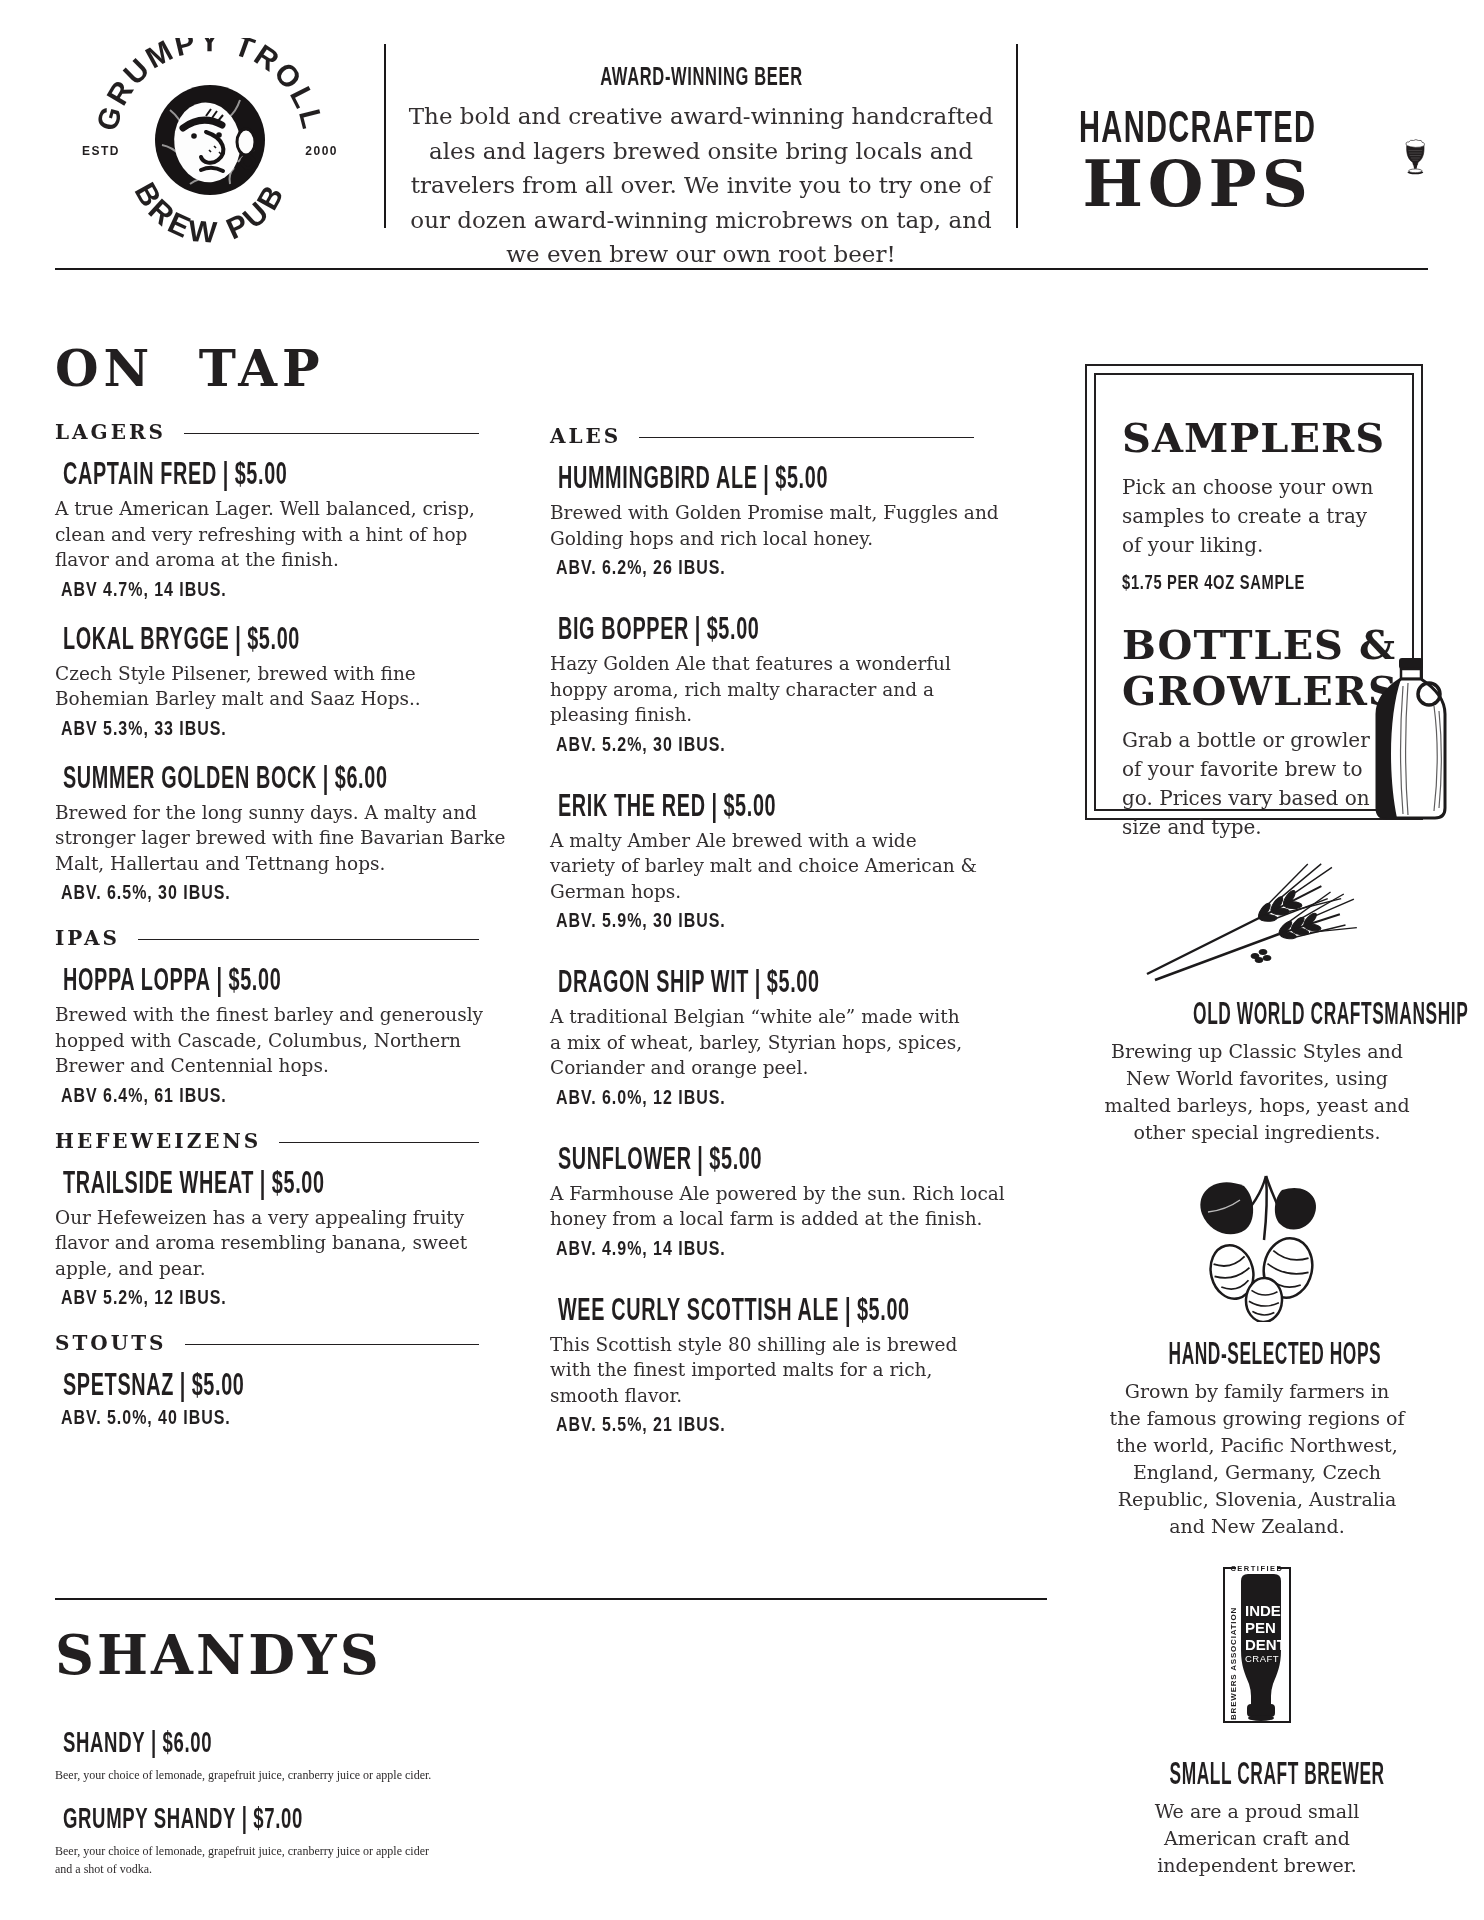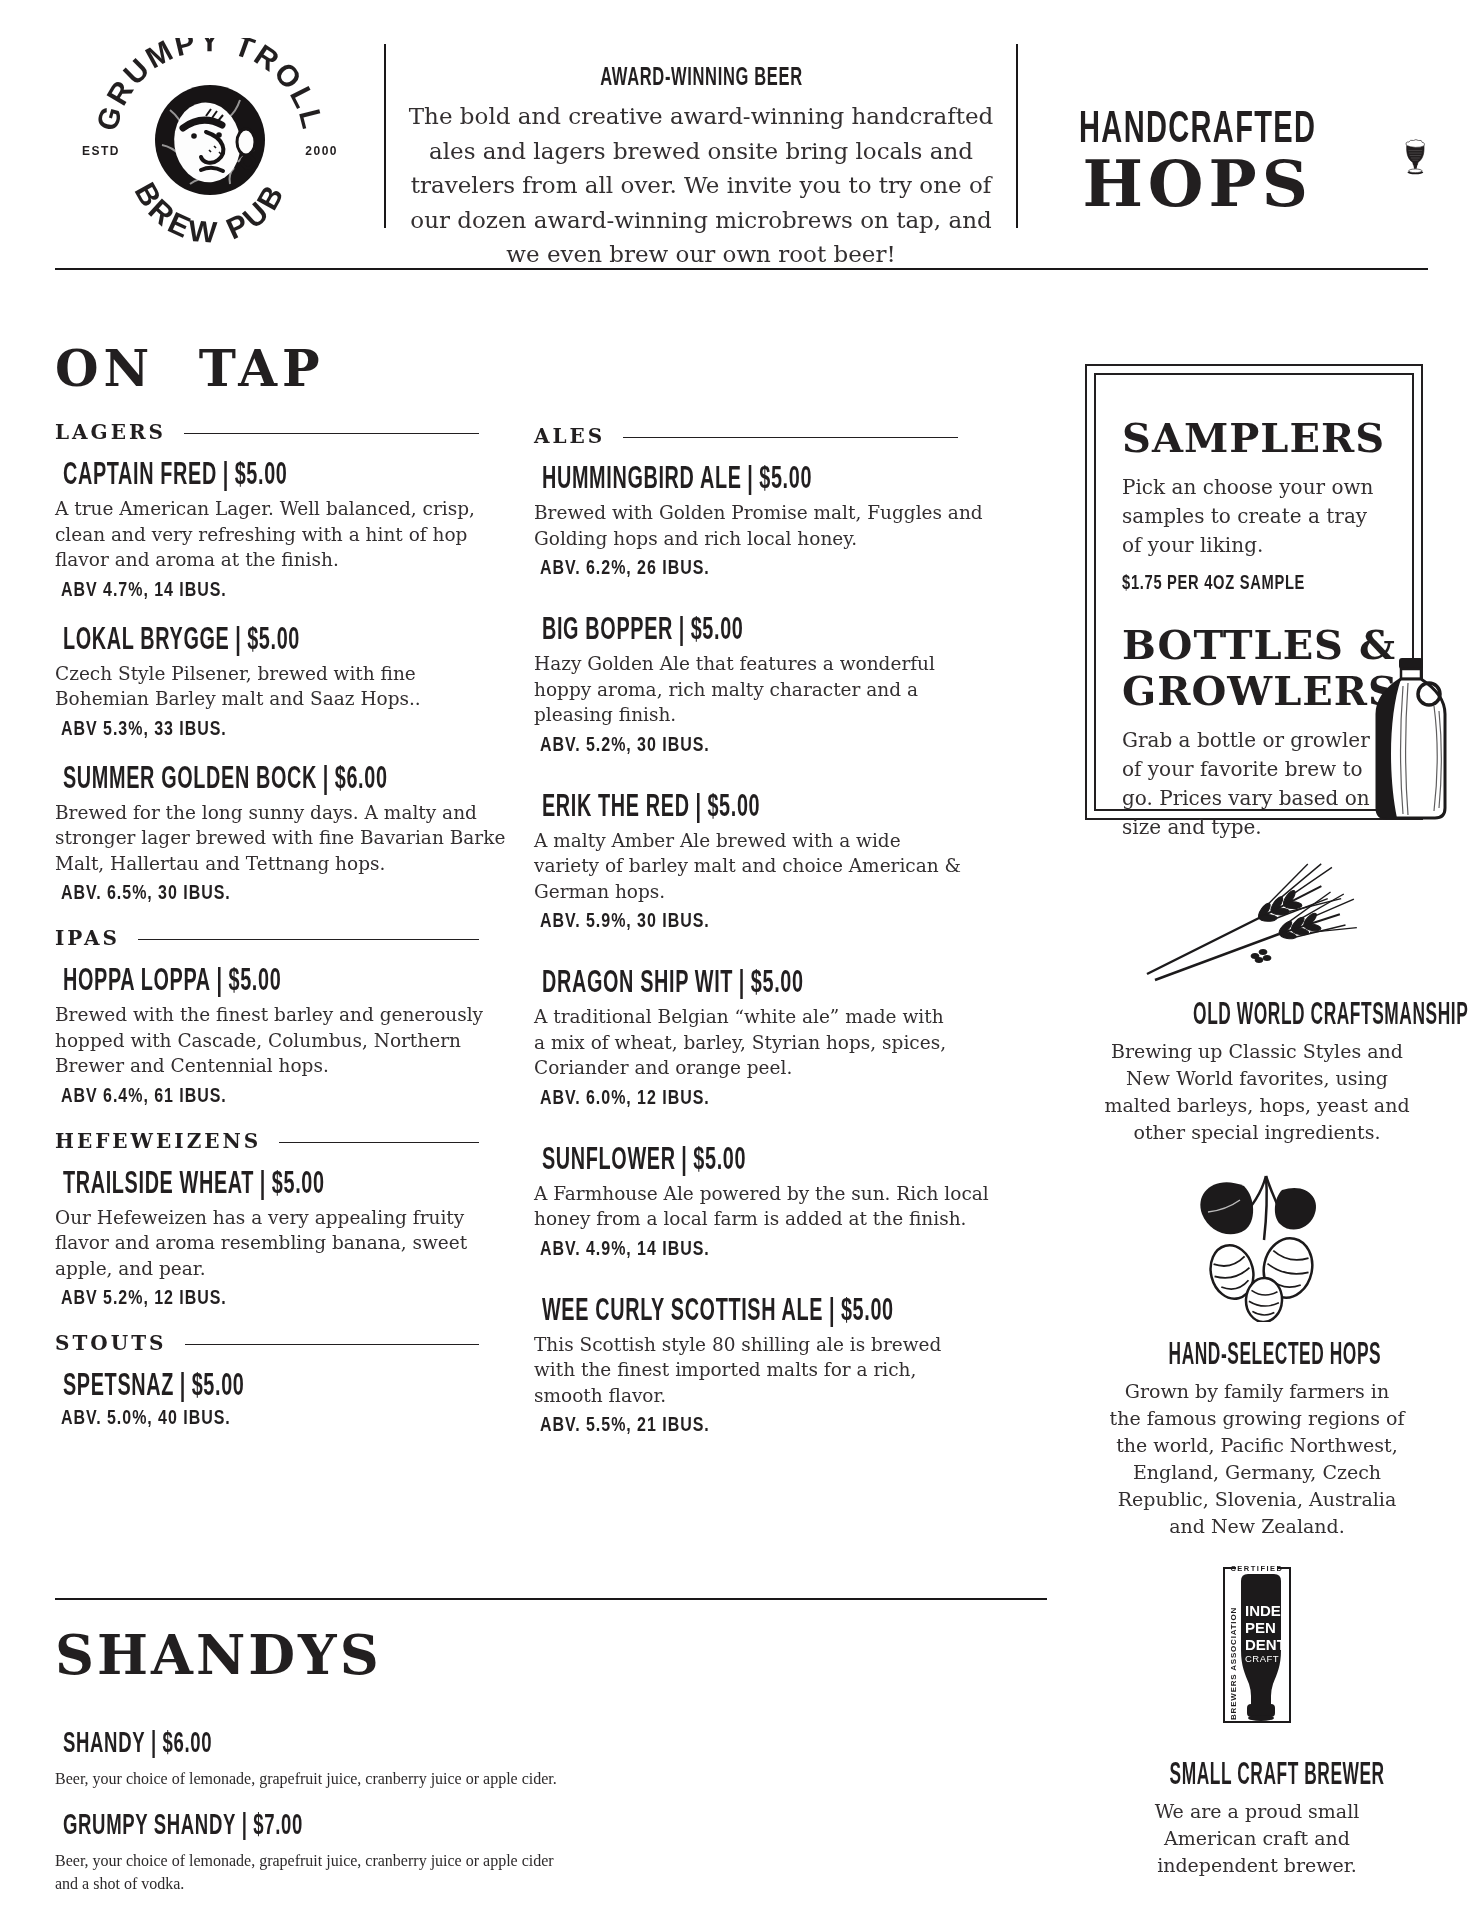--- a/index.html
+++ b/index.html
@@ -19,21 +19,21 @@
   .intro-title .cn{font-size:25px;letter-spacing:1px;--sx:.66;}
   .intro-body{font-size:23px;line-height:1.5;white-space:pre;text-align:center;}
   .brand{width:410px;display:flex;align-items:center;justify-content:center;gap:26px;padding-top:44px;}
   .brand-text{text-align:center;}
   .brand1{font-size:44px;letter-spacing:2px;--sx:.66;margin-bottom:2px;}
   .brand2{font-family:"DejaVu Serif",serif;font-weight:bold;font-size:64px;line-height:.95;letter-spacing:5px;color:#221f20;}
   .toprule{position:absolute;left:55px;top:268px;width:1373px;border-top:2px solid #1a1819;}
   
   .col{position:absolute;}
   .col1{left:55px;top:344px;width:424px;}
-  .col2{left:534px;top:424px;width:424px;}
+  .col2{left:550px;top:424px;width:424px;}
   .big-title{margin:0 0 26px 0;font-family:"DejaVu Serif",serif;font-weight:bold;font-size:50px;line-height:1;
              letter-spacing:5px;word-spacing:22px;color:#221f20;}
   .sec-head{display:flex;align-items:center;gap:18px;margin:18px 0 14px 0;}
   .menu-section:first-child .sec-head{margin-top:0;}
   .sec-label{font-family:"DejaVu Serif",serif;font-weight:bold;font-size:20px;letter-spacing:3px;color:#221f20;}
   .sec-rule{flex:1;height:0;border-top:1.5px solid #221f20;margin-top:3px;}
   .beer-item{margin-bottom:24px;}
   .col2 .beer-item{margin-bottom:36px;}
   .item-name-row{margin:0 0 7px 8px;line-height:1;}
   .name-cn{font-size:31px;letter-spacing:1px;--sx:.64;}
@@ -57,21 +57,21 @@
   .wheat-svg{display:block;margin:36px auto 0 auto;}
   .hops-svg{display:block;margin:26px auto 0 auto;}
   .badge-svg{display:block;margin:14px auto 0 auto;}
   .smallcraft-title{margin:26px 0 6px 0;}
   
   .shandys{position:absolute;left:55px;top:1598px;width:992px;border-top:2px solid #1a1819;padding-top:28px;}
   .shandys .big-title{letter-spacing:3px;word-spacing:6px;font-size:54px;margin-bottom:46px;}
   .shandy-item{margin-bottom:20px;}
   .shandy-item .item-name-row{margin-bottom:10px;}
   .shandy-item .name-cn{font-size:29px;}
-  .shandy-desc{margin:0;font-family:"Liberation Serif",serif;font-size:16px;line-height:1.45;white-space:pre;color:#2d2a2b;}
+  .shandy-desc{margin:0;font-family:"Liberation Serif",serif;font-size:12px;line-height:1.45;white-space:pre;color:#2d2a2b;}
   svg text{font-family:"Liberation Sans",sans-serif;}
 </style>
 </head>
 <body>
 
 <div class="page">
 
   <header class="hdr">
     <div class="logo-wrap">
       <svg width="310" height="206" viewBox="0 0 260 206">

